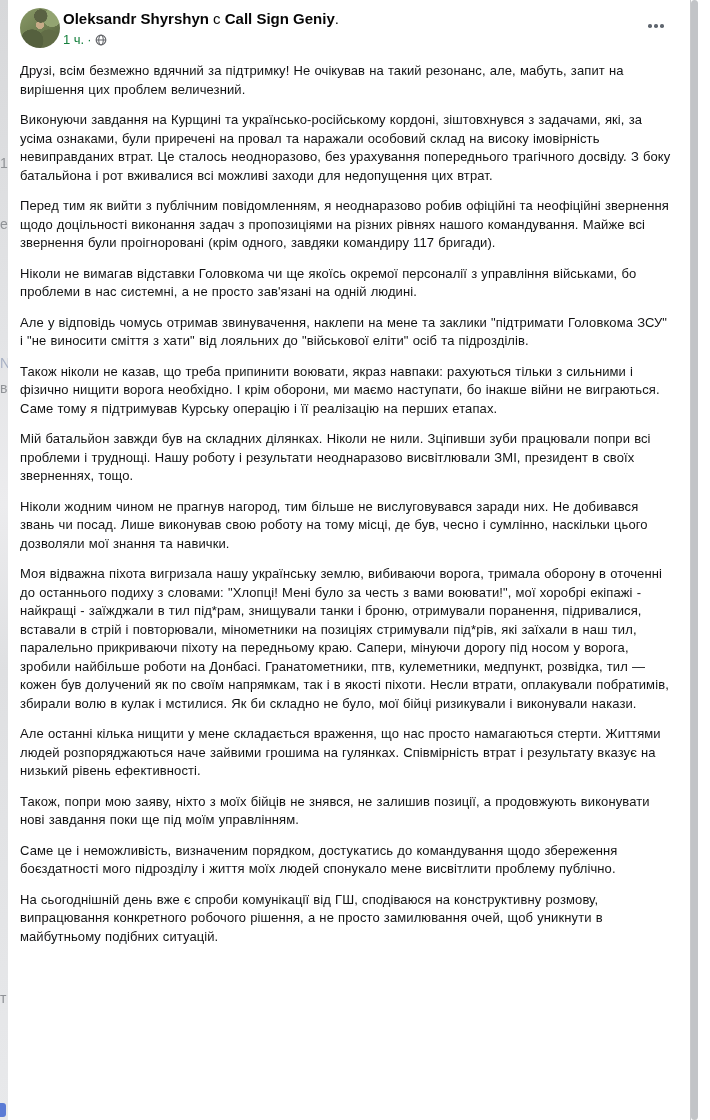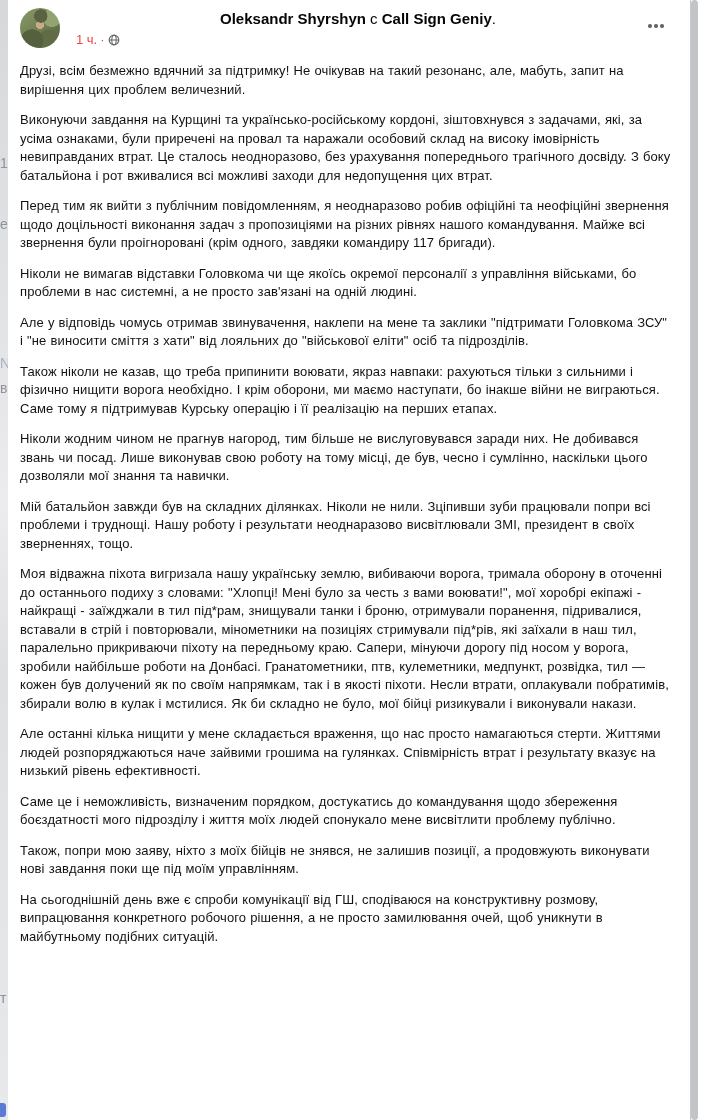--- a/index.html
+++ b/index.html
@@ -20,24 +20,24 @@
 
   .header { display:flex; align-items:flex-start; }
   .avatar { width:40px; height:40px; border-radius:50%; flex:0 0 40px; cursor:pointer;
             background:
               radial-gradient(circle at 52% 20%, #5a6243 0 17%, rgba(0,0,0,0) 18%),
               radial-gradient(circle at 50% 42%, #c7ab87 0 13%, rgba(0,0,0,0) 14%),
               radial-gradient(circle at 30% 82%, #55603e 0 26%, rgba(0,0,0,0) 27%),
               radial-gradient(circle at 72% 80%, #616c46 0 24%, rgba(0,0,0,0) 25%),
               radial-gradient(circle at 80% 25%, #93a471 0 20%, rgba(0,0,0,0) 21%),
               linear-gradient(140deg,#8a9a68 0%,#6e7d50 55%,#4e5838 100%); }
-  .head-text { margin-left:16px; flex:1 1 auto; padding-top:1px;text-align:center; }
+  .head-text { margin-left:3px; flex:1 1 auto; padding-top:1px; }
   .name-line { font-size:15px; color:#050505; line-height:20px; }
   .name-line .bold { font-weight:700; cursor:pointer; }
-  .meta-line { font-size:13px; color:#ef4444; line-height:17px; margin-top:2px;
+  .meta-line { font-size:13px; color:#15803d; line-height:17px; margin-top:2px;
                display:flex; align-items:center; gap:3px; }
   .meta-line .time { cursor:pointer; }
   .globe { width:12px; height:12px; display:inline-block; }
 
   .more-btn { width:32px; height:32px; display:flex; align-items:center; justify-content:center;
               border-radius:50%; cursor:pointer; margin-top:2px; }
   .dots { display:flex; gap:2.5px; }
   .dots i { width:3.5px; height:3.5px; border-radius:50%; background:#606770; display:block; }
 
   .content { margin-top:14px; width:652px; }
@@ -92,26 +92,26 @@
       </div>
     </div>
 
     <div class="content">
       <p>Друзі, всім безмежно вдячний за підтримку! Не очікував на такий резонанс, але, мабуть, запит на вирішення цих проблем величезний.</p>
       <p>Виконуючи завдання на Курщині та українсько-російському кордоні, зіштовхнувся з задачами, які, за усіма ознаками, були приречені на провал та наражали особовий склад на високу імовірність невиправданих втрат. Це сталось неодноразово, без урахування попереднього трагічного досвіду. З боку батальйона і рот вживалися всі можливі заходи для недопущення цих втрат.</p>
       <p>Перед тим як вийти з публічним повідомленням, я неоднаразово робив офіційні та неофіційні звернення щодо доцільності виконання задач з пропозиціями на різних рівнях нашого командування. Майже всі звернення були проігноровані (крім одного, завдяки командиру 117 бригади).</p>
       <p>Ніколи не вимагав відставки Головкома чи ще якоїсь окремої персоналії з управління військами, бо проблеми в нас системні, а не просто зав'язані на одній людині.</p>
       <p>Але у відповідь чомусь отримав звинувачення, наклепи на мене та заклики "підтримати Головкома ЗСУ" і "не виносити сміття з хати" від лояльних до "військової еліти" осіб та підрозділів.</p>
       <p>Також ніколи не казав, що треба припинити воювати, якраз навпаки: рахуються тільки з сильними і фізично нищити ворога необхідно. І крім оборони, ми маємо наступати, бо інакше війни не виграються. Саме тому я підтримував Курську операцію і її реалізацію на перших етапах.</p>
+      <p>Мій батальйон завжди був на складних ділянках. Ніколи не нили. Зціпивши зуби працювали попри всі проблеми і труднощі. Нашу роботу і результати неоднаразово висвітлювали ЗМІ, президент в своїх зверненнях, тощо.</p>
       <p>Ніколи жодним чином не прагнув нагород, тим більше не вислуговувався заради них. Не добивався звань чи посад. Лише виконував свою роботу на тому місці, де був, чесно і сумлінно, наскільки цього дозволяли мої знання та навички.</p>
-      <p>Мій батальйон завжди був на складних ділянках. Ніколи не нили. Зціпивши зуби працювали попри всі проблеми і труднощі. Нашу роботу і результати неоднаразово висвітлювали ЗМІ, президент в своїх зверненнях, тощо.</p>
       <p>Моя відважна піхота вигризала нашу українську землю, вибиваючи ворога, тримала оборону в оточенні до останнього подиху з словами: "Хлопці! Мені було за честь з вами воювати!", мої хоробрі екіпажі - найкращі - заїжджали в тил під*рам, знищували танки і броню, отримували поранення, підривалися, вставали в стрій і повторювали, мінометники на позиціях стримували під*рів, які заїхали в наш тил, паралельно прикриваючи піхоту на передньому краю. Сапери, мінуючи дорогу під носом у ворога, зробили найбільше роботи на Донбасі. Гранатометники, птв, кулеметники, медпункт, розвідка, тил — кожен був долучений як по своїм напрямкам, так і в якості піхоти. Несли втрати, оплакували побратимів, збирали волю в кулак і мстилися. Як би складно не було, мої бійці ризикували і виконували накази.</p>
       <p>Але останні кілька нищити у мене складається враження, що нас просто намагаються стерти. Життями людей розпоряджаються наче зайвими грошима на гулянках. Співмірність втрат і результату вказує на низький рівень ефективності.</p>
+      <p>Також, попри мою заяву, ніхто з моїх бійців не знявся, не залишив позиції, а продовжують виконувати нові завдання поки ще під моїм управлінням.</p>
       <p>Саме це і неможливість, визначеним порядком, достукатись до командування щодо збереження боєздатності мого підрозділу і життя моїх людей спонукало мене висвітлити проблему публічно.</p>
-      <p>Також, попри мою заяву, ніхто з моїх бійців не знявся, не залишив позиції, а продовжують виконувати нові завдання поки ще під моїм управлінням.</p>
       <p>На сьогоднішній день вже є спроби комунікації від ГШ, сподіваюся на конструктивну розмову, випрацювання конкретного робочого рішення, а не просто замилювання очей, щоб уникнути в майбутньому подібних ситуацій.</p>
     </div>
   </div>
 
   <div class="scrollbar">
     <div class="scroll-thumb"></div>
   </div>
 
 </div>
 

